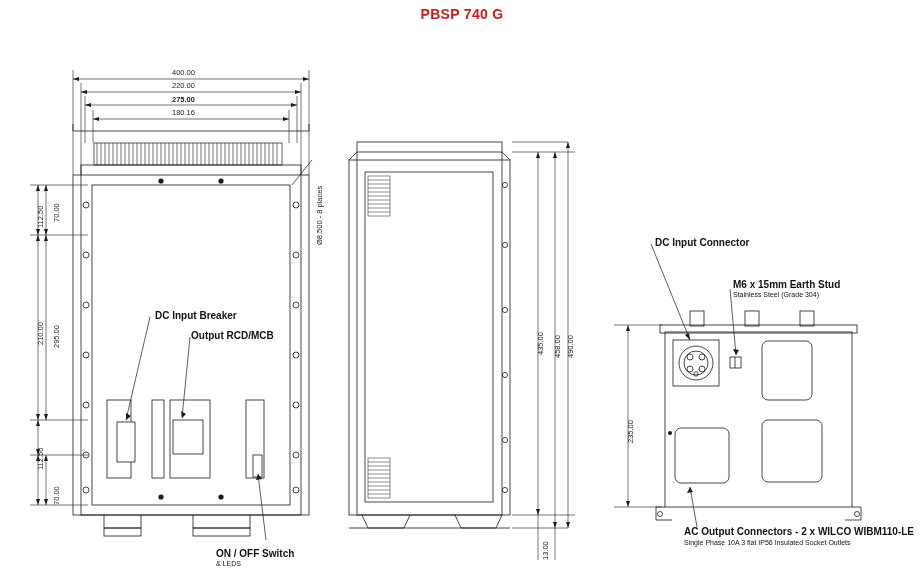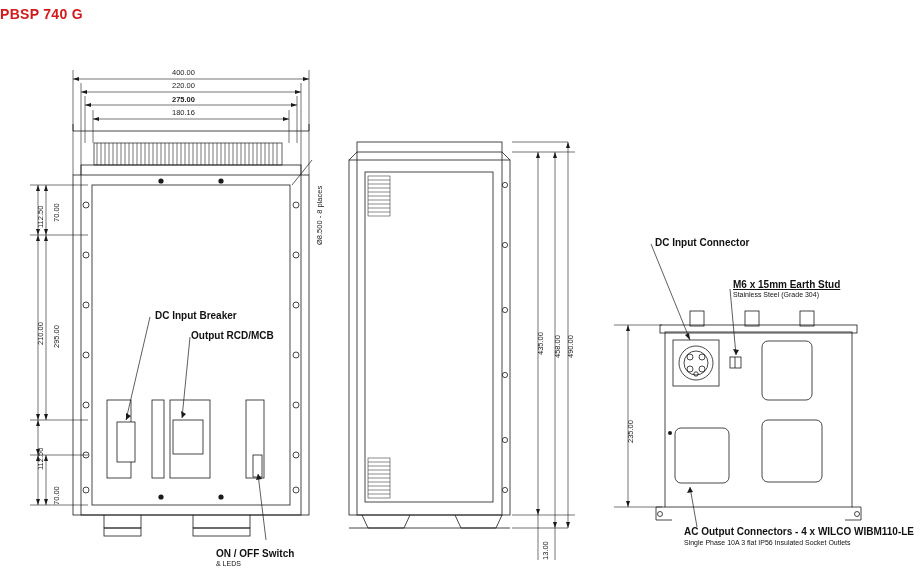--- a/index.html
+++ b/index.html
@@ -13,20 +13,21 @@
     height: 581px;
     background: #ffffff;
     font-family: "Liberation Sans", sans-serif;
     overflow: hidden;
   }
   .title {
     position: absolute;
     top: 6px;
     left: 0;
     width: 924px;
+    text-align: center;
     font-size: 14px;
     font-weight: bold;
     color: #d11a1a;
     letter-spacing: 0.3px;
   }
   .svg-layer {
     position: absolute;
     top: 0;
     left: 0;
   }
@@ -395,18 +396,18 @@
   <div class="callout-sub" style="left:216px; top:560px;">&amp; LEDS</div>
 
   <div class="dim-label vert" style="left:536px; top:355px;">435.00</div>
   <div class="dim-label vert" style="left:553px; top:358px;">458.00</div>
   <div class="dim-label vert" style="left:566px; top:358px;">490.00</div>
   <div class="dim-label vert" style="left:541px; top:560px;">13.00</div>
 
   <div class="dim-label vert" style="left:626px; top:443px;">235.00</div>
 
   <div class="callout-label" style="left:655px; top:237px;">DC Input Connector</div>
-  <div class="callout-label" style="left:733px; top:279px;text-decoration:underline;">M6 x 15mm Earth Stud</div>
+  <div class="callout-label" style="left:733px; top:279px;">M6 x 15mm Earth Stud</div>
   <div class="callout-sub" style="left:733px; top:291px;">Stainless Steel (Grade 304)</div>
-  <div class="callout-label" style="left:684px; top:526px;">AC Output Connectors - 4 x WILCO WIBM110-LE</div>
+  <div class="callout-label" style="left:684px; top:526px;">AC Output Connectors - 2 x WILCO WIBM110-LE</div>
   <div class="callout-sub" style="left:684px; top:539px;">Single Phase 10A 3 flat IP56 Insulated Socket Outlets</div>
 
 </div>
 
 </body></html>

